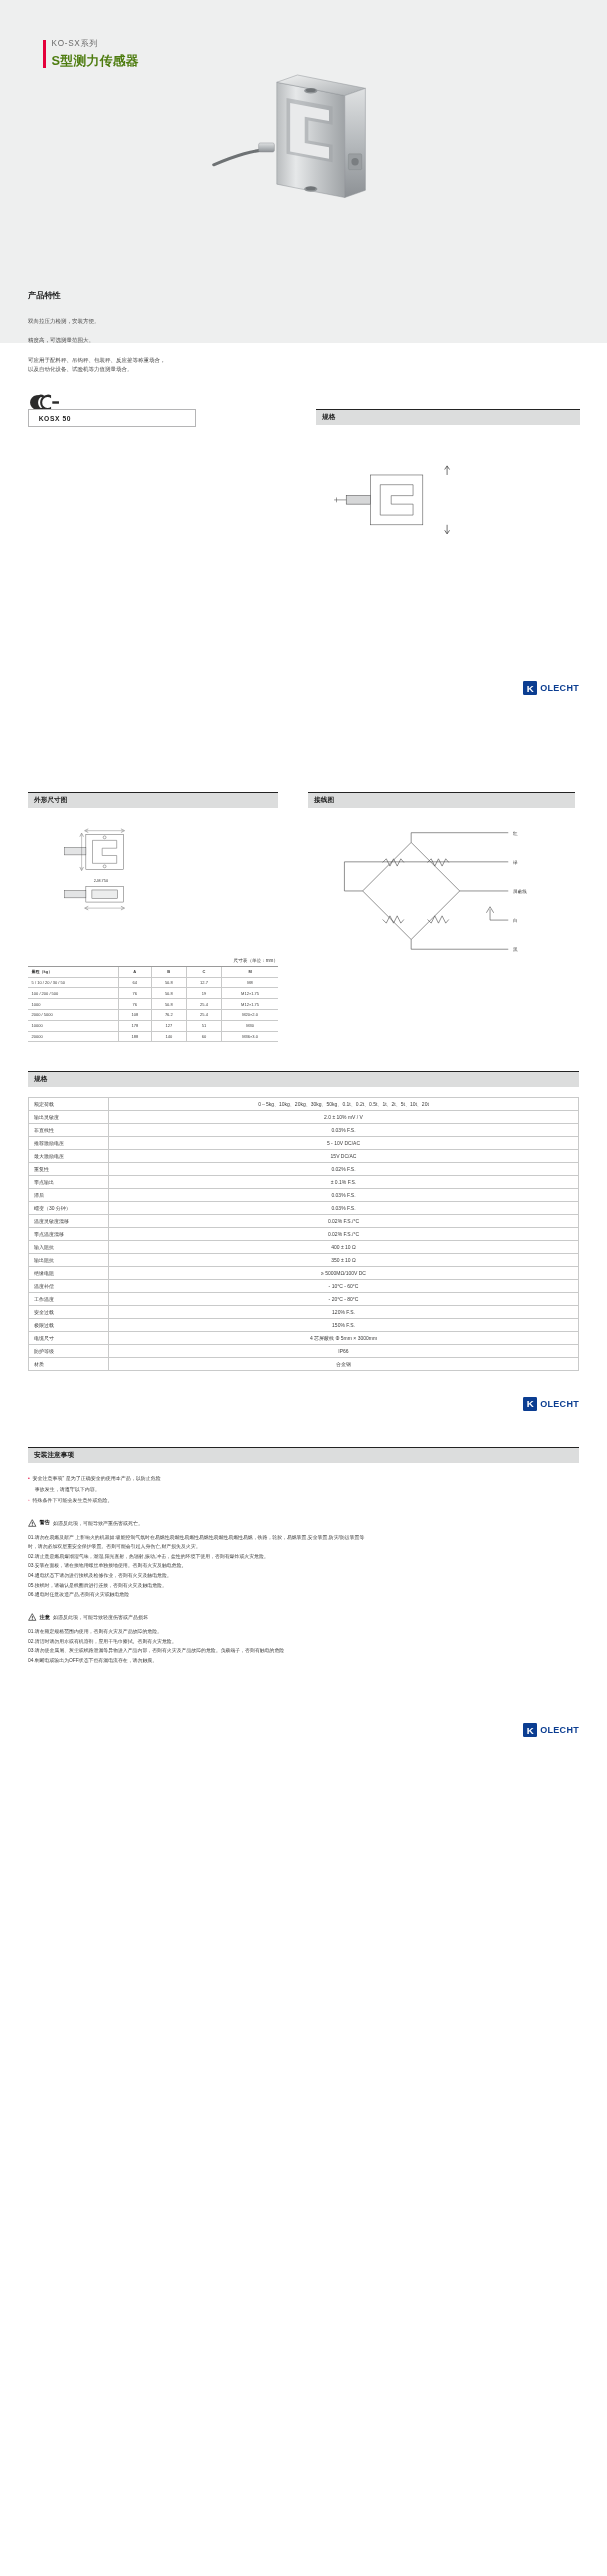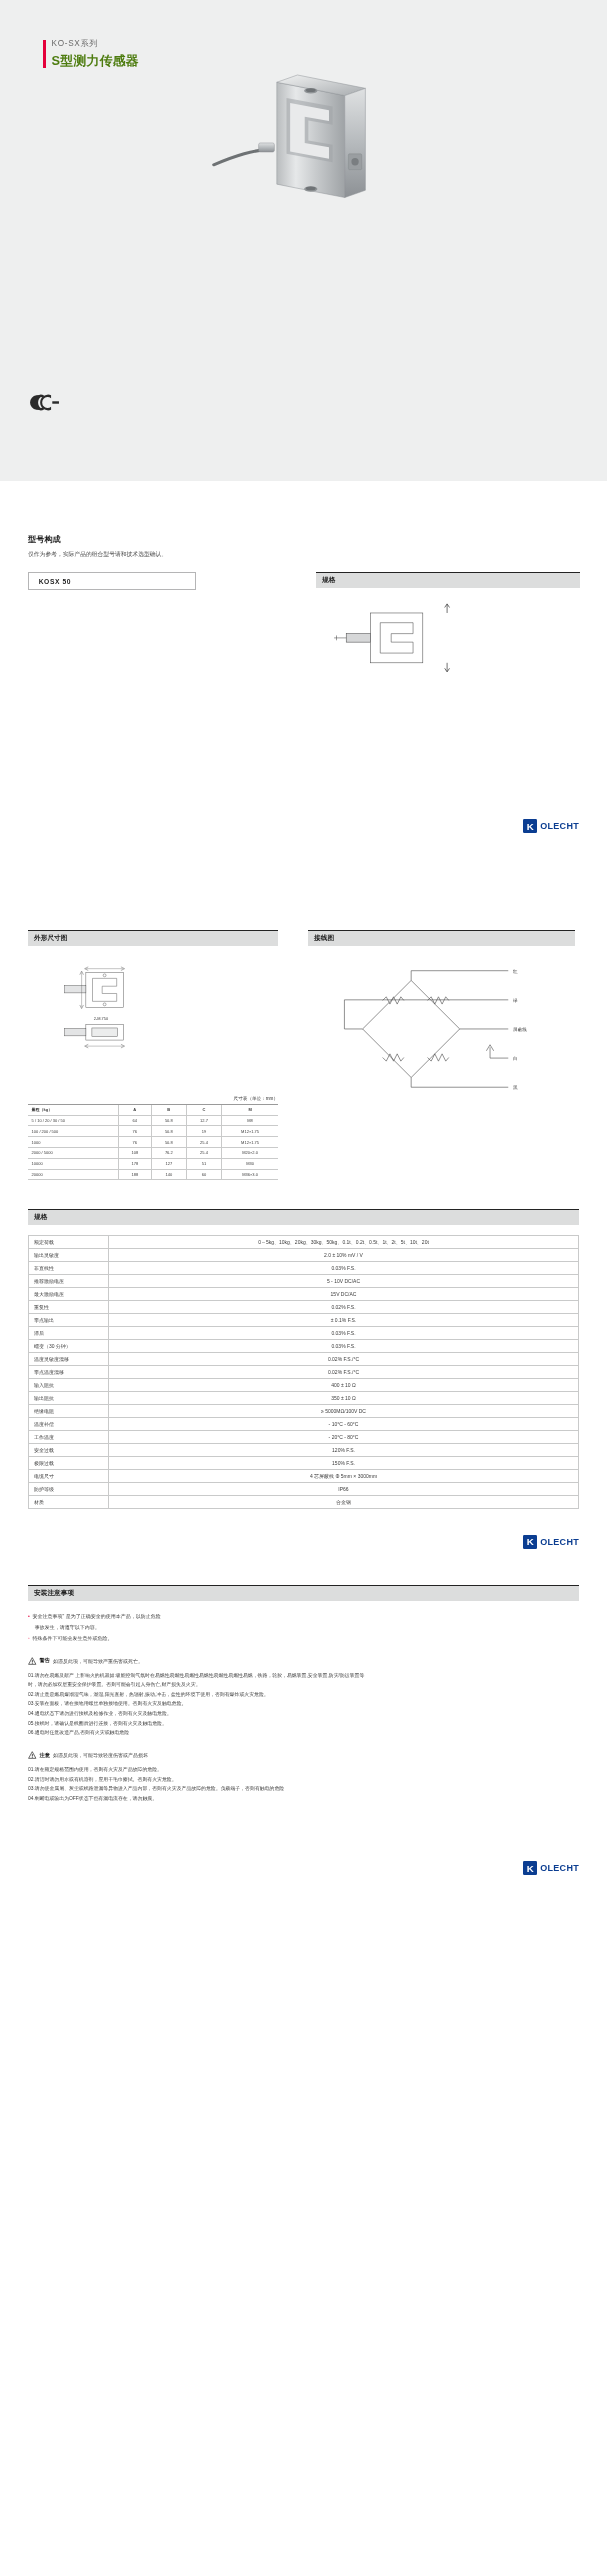--- a/index.html
+++ b/index.html
@@ -8,21 +8,21 @@
     font-family: "Liberation Sans", "DejaVu Sans", sans-serif;
     background: #ffffff;
     color: #333;
     -webkit-font-smoothing: antialiased;
   }
   .page { width: 607px; position: relative; }
 
   
   .hero {
     background: #eeefef;
-    height: 481px;
+    height: 343px;
     position: relative;
   }
   .hero-title-wrap {
     position: absolute;
     left: 43px;
     top: 38px;
     padding-left: 8.5px;
   }
   .hero-title-wrap:before {
     content: "";
@@ -271,36 +271,39 @@
           <circle cx="137" cy="131" r="6" fill="#7a7e81"></circle>
         </g>
 
         <g>
           <path d="M118,150 C86,152 60,160 22,176" stroke="#6e7274" stroke-width="5" fill="none" stroke-linecap="round"></path>
           <rect x="96" y="140" width="26" height="15" rx="3" fill="url(#mtl2)" stroke="#85898c" stroke-width="0.7"></rect>
         </g>
       </svg>
     </div>
 
+    <div class="features">
+      <h3>产品特性</h3>
+      <p>双向拉压力检测，安装方便。</p>
+      <p>精度高，可选测量范围大。</p>
+      <p style="white-space:pre-line">可应用于配料秤、吊钩秤、包装秤、反应釜等称重场合，
+以及自动化设备、试验机等力值测量场合。</p>
+    </div>
 
     <div class="ce-mark">
       <svg width="34" height="17" viewBox="0 0 56 28">
         <path d="M22,4 A12,12 0 1,0 22,24 A12,12 0 0,1 22,4 Z" fill="#2b2b2b"></path>
         <path d="M26,2 A13,13 0 1,0 26,26 L26,21 A9,9 0 1,1 26,7 Z" fill="#2b2b2b"></path>
         <path d="M32,2 A13,13 0 1,0 32,26 L32,21 A9,9 0 1,1 32,7 Z" fill="#2b2b2b" transform="translate(6,0)"></path>
         <rect x="40" y="12" width="11" height="4" fill="#2b2b2b"></rect>
       </svg>
     </div>
   </section>
 
   <section class="model-sec">
-    <div class="model-head">
-      <div class="sec-title">型号构成</div>
-      <div class="sec-sub">仅作为参考，实际产品的组合型号请和技术选型确认。</div>
-    </div>
 
     <div class="model-box">
       <span>KOSX 50</span>
     </div>
 
     <div class="spec-head-box">
       <div class="bar-head">
         <span class="sec-title">规格</span>
       </div>
     </div>

